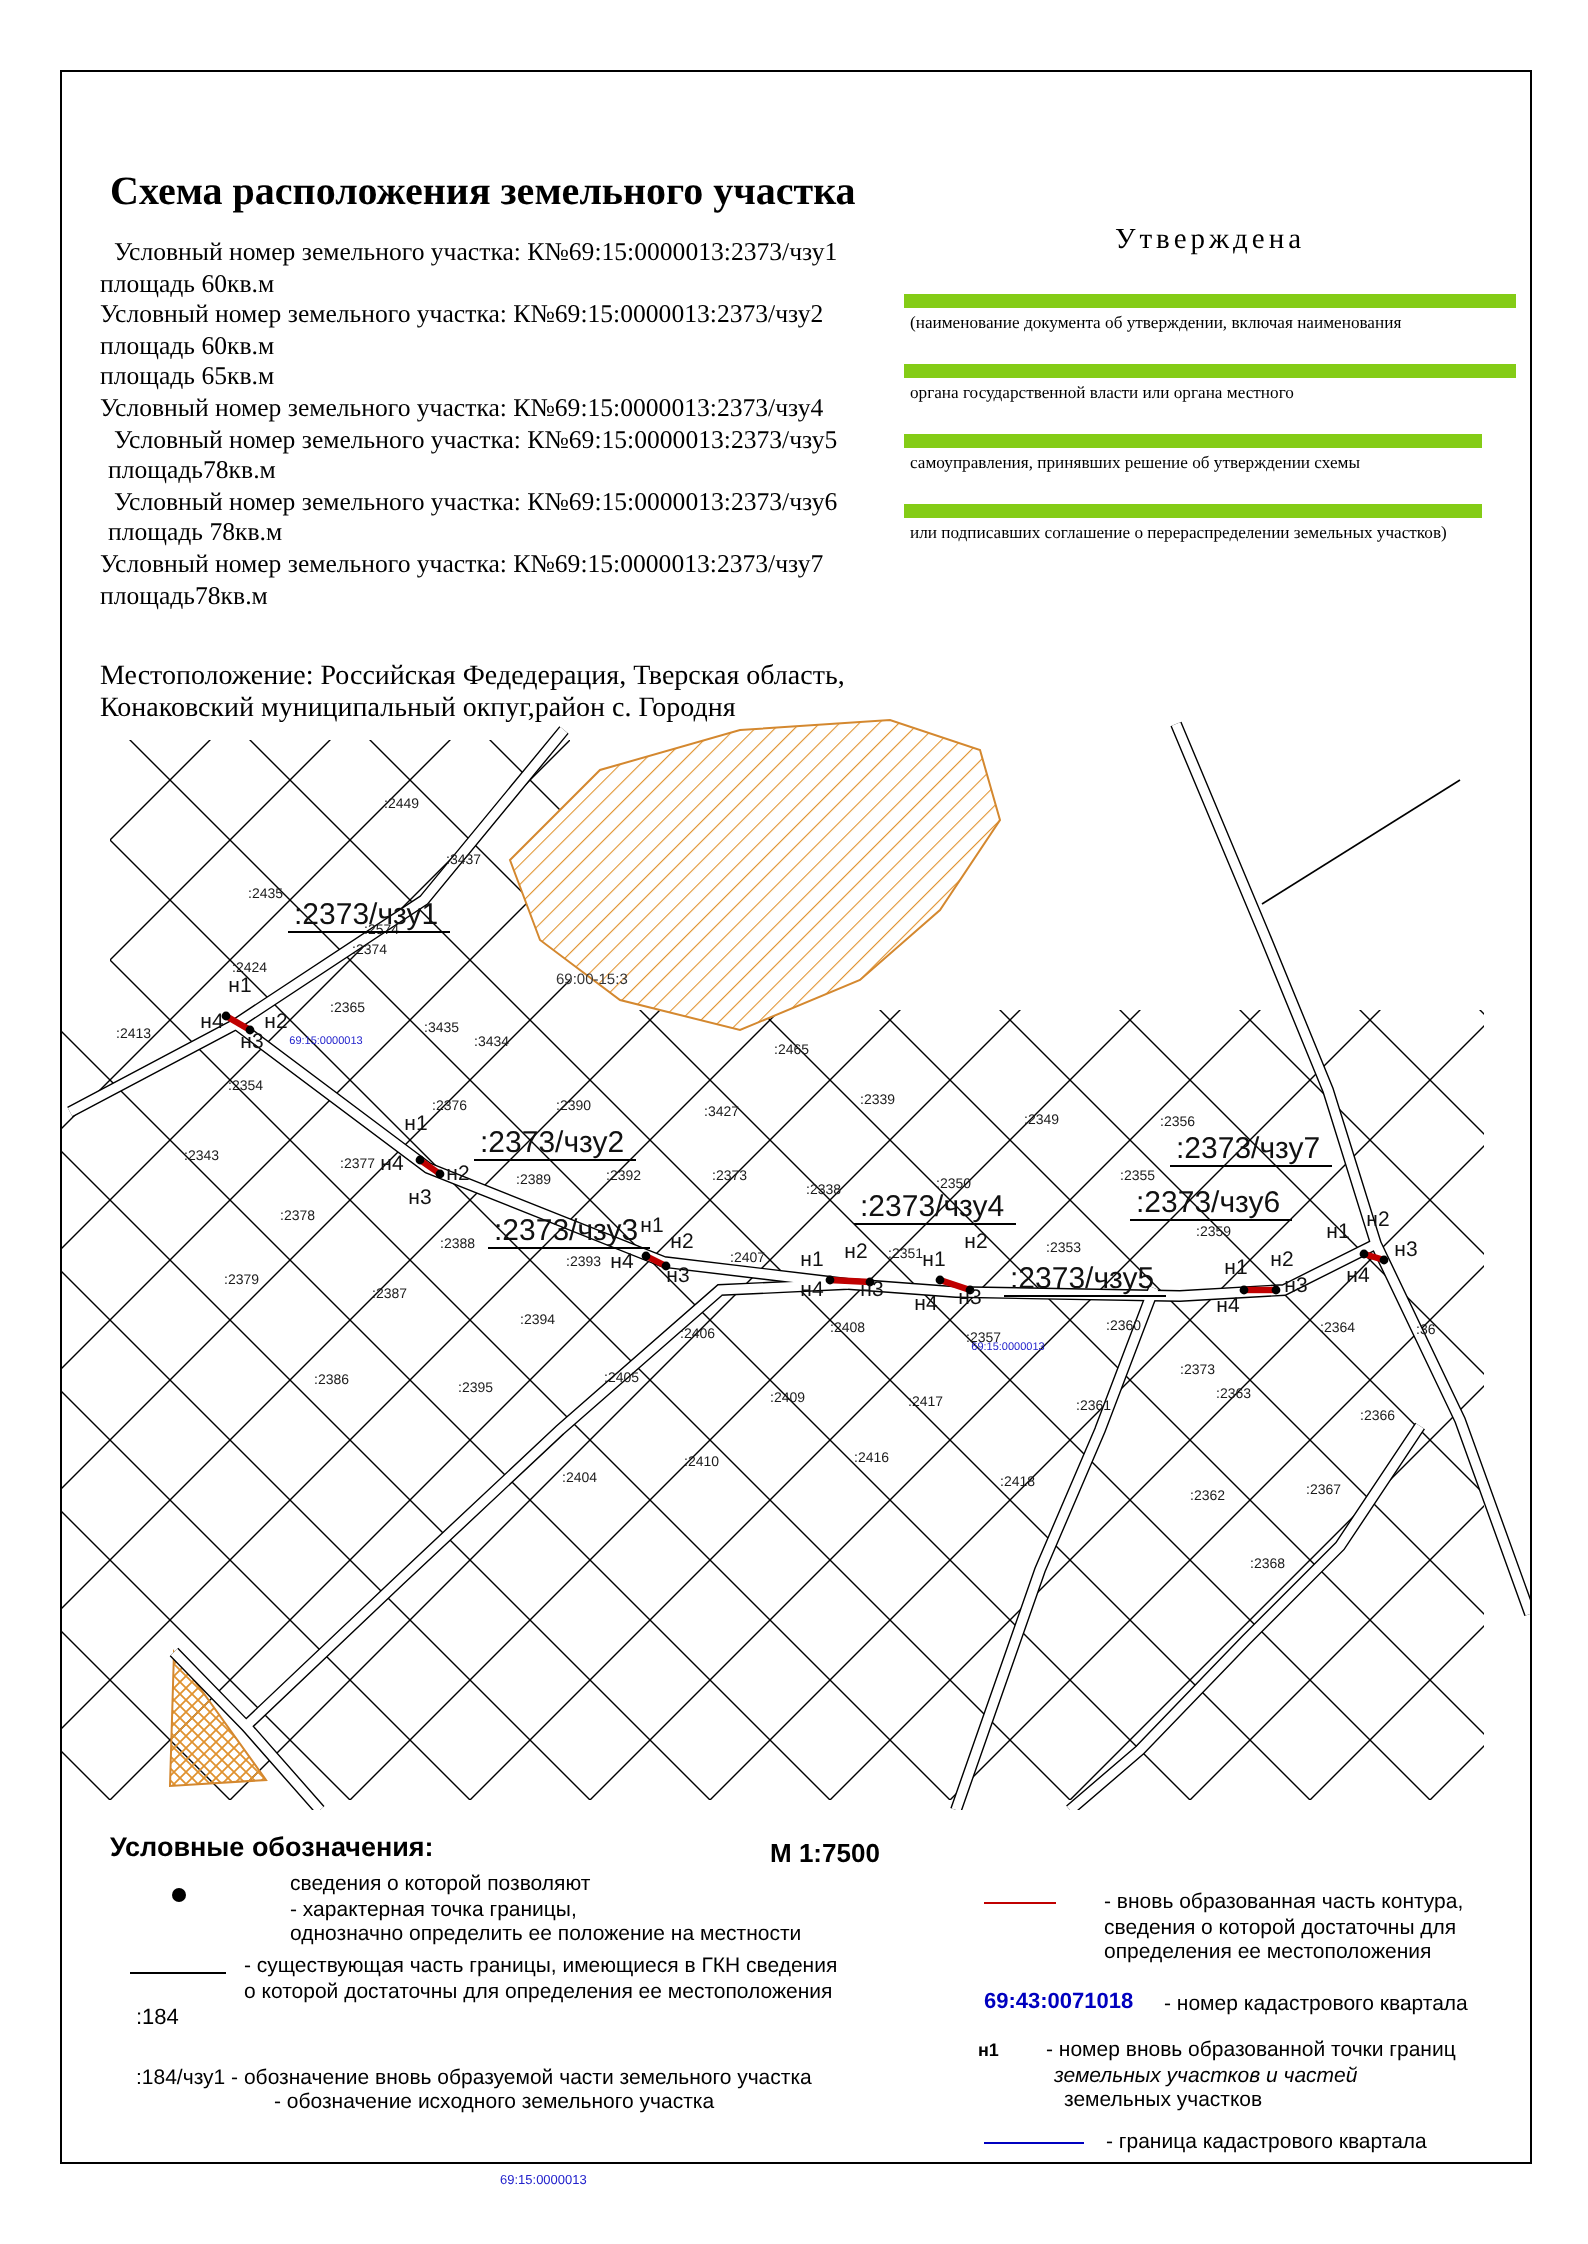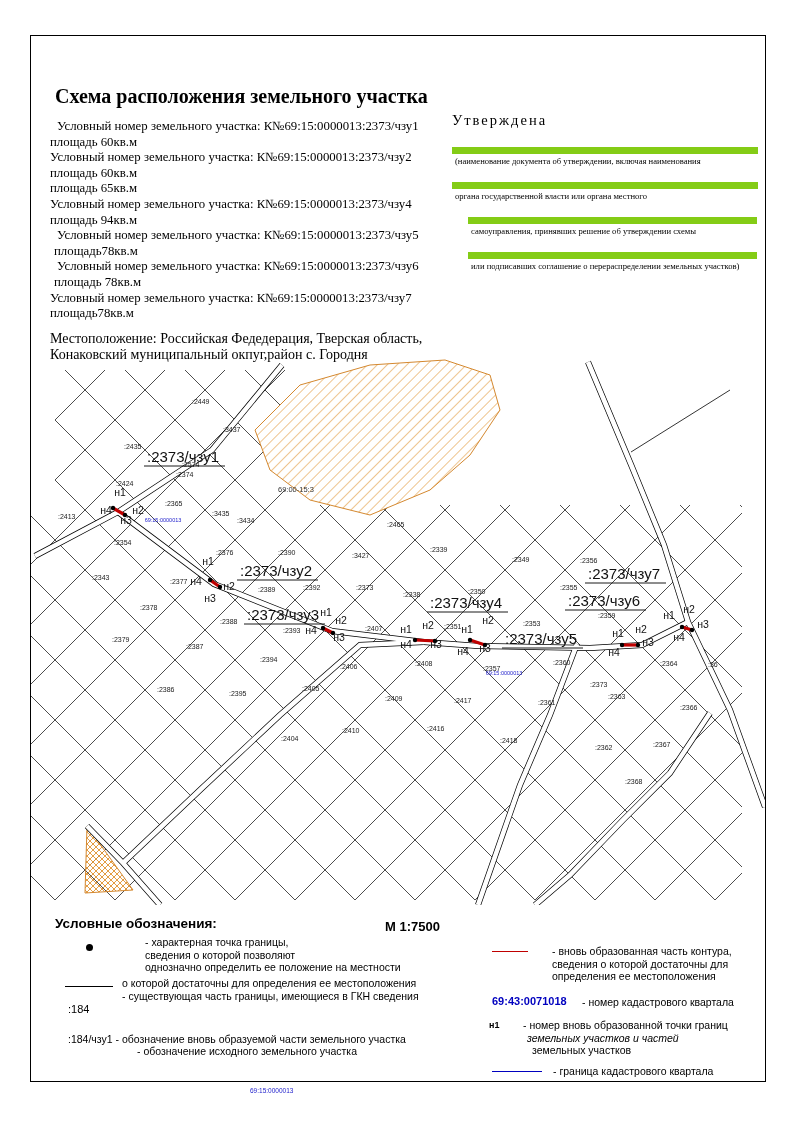--- a/index.html
+++ b/index.html
@@ -5,23 +5,23 @@
   html,body{margin:0;padding:0;background:#fff;}
   body{width:794px;height:1122px;position:relative;font-family:"Liberation Serif",serif;color:#000;overflow:hidden;}
   .frame{position:absolute;left:30px;top:35px;width:734px;height:1045px;border:1px solid #000;}
   .title{position:absolute;left:55px;top:55px;width:480px;font-weight:bold;font-size:20px;line-height:21px;margin-top:31px;}
   .plots{position:absolute;left:50px;top:119px;width:430px;font-size:12.8px;line-height:15.6px;}
   .plot-entry .l2{}
   .plot-entry:nth-child(1) .l1,.plot-entry:nth-child(5) .l1,.plot-entry:nth-child(6) .l1{padding-left:7px;}
   .plot-entry:nth-child(5) .l2,.plot-entry:nth-child(6) .l2{padding-left:4px;}
   .location{position:absolute;left:50px;top:331px;width:430px;font-size:14px;line-height:16px;}
   .approval{position:absolute;left:452px;top:112px;width:306px;}
-  .appr-title{font-size:14.5px;letter-spacing:2px;margin-bottom:18px;}
+  .appr-title{text-align:center;font-size:14.5px;letter-spacing:2px;margin-bottom:18px;}
   .appr-line{border-top:7px solid #84cc16;margin-top:16px;padding:2px 0 0 3px;font-size:8.6px;font-family:"Liberation Serif",serif;}
-  .appr-line:nth-child(3),.appr-line:nth-child(4){margin-left:16px;width:286px;}
+  .appr-line:nth-child(3),.appr-line:nth-child(4){margin-left:0;width:286px;}
   .mapwrap{position:absolute;left:30px;top:355px;width:735px;height:550px;}
   svg text{font-family:"Liberation Sans",sans-serif;}
   .legend-heading{position:absolute;left:55px;top:916px;font-family:"Liberation Sans",sans-serif;font-weight:bold;font-size:13.5px;}
   .scale{position:absolute;left:385px;top:919px;font-family:"Liberation Sans",sans-serif;font-weight:bold;font-size:13px;}
   .ltext{position:absolute;font-family:"Liberation Sans",sans-serif;font-size:10.5px;line-height:12.5px;}
   .lsym-dot{position:absolute;width:7px;height:7px;border-radius:50%;background:#000;}
   .lsym-line{position:absolute;height:0;border-top:1.4px solid #000;}
   .lsym-red{position:absolute;height:0;border-top:1.4px solid #c00000;}
   .lsym-blue{position:absolute;height:0;border-top:1.4px solid #0000bf;}
   .lsym-text{position:absolute;font-family:"Liberation Sans",sans-serif;font-size:11px;}
@@ -45,21 +45,20 @@
     </div>
     <div class="plot-entry">
       <div class="l1">Условный номер земельного участка: К№69:15:0000013:2373/чзу2</div>
       <div class="l2">площадь 60кв.м</div>
     </div>
     <div class="plot-entry">
       <div class="l2">площадь 65кв.м</div>
     </div>
     <div class="plot-entry">
       <div class="l1">Условный номер земельного участка: К№69:15:0000013:2373/чзу4</div>
-      <div class="l2">площадь 94кв.м</div>
     </div>
     <div class="plot-entry">
       <div class="l1">Условный номер земельного участка: К№69:15:0000013:2373/чзу5</div>
       <div class="l2">площадь78кв.м</div>
     </div>
     <div class="plot-entry">
       <div class="l1">Условный номер земельного участка: К№69:15:0000013:2373/чзу6</div>
       <div class="l2">площадь 78кв.м</div>
     </div>
     <div class="plot-entry">
@@ -304,28 +303,28 @@
         <text x="248" y="137" font-size="7.5" fill="#333" text-anchor="start">69:00-15:3</text>
       </g>
 </svg>
 </div>
 
 <div class="legend-heading">Условные обозначения:</div>
 <div class="scale">М 1:7500</div>
 
 <span class="lsym-dot" style="left:86px;top:944px;"></span>
 <div class="ltext" style="left:145px;top:936px;width:350px;">
+  <div>сведения о которой позволяют</div>
   <div>- характерная точка границы,</div>
-  <div>сведения о которой позволяют</div>
   <div>однозначно определить ее положение на местности</div>
 </div>
 <span class="lsym-line" style="left:65px;top:986px;width:48px;"></span>
 <div class="ltext" style="left:122px;top:977px;width:370px;">
+  <div>- существующая часть границы, имеющиеся в ГКН сведения</div>
   <div>о которой достаточны для определения ее местоположения</div>
-  <div>- существующая часть границы, имеющиеся в ГКН сведения</div>
 </div>
 <span class="lsym-text" style="left:68px;top:1003px;">:184</span>
 <div class="ltext" style="left:137px;top:1003px;width:340px;margin-top:42px;">
   <div>- обозначение исходного земельного участка</div>
 </div>
 <div class="ltext" style="left:68px;top:1033px;width:420px;">
   <span>:184/чзу1</span>
   <span> </span>
   <span>- обозначение вновь образуемой части земельного участка</span>
 </div>

